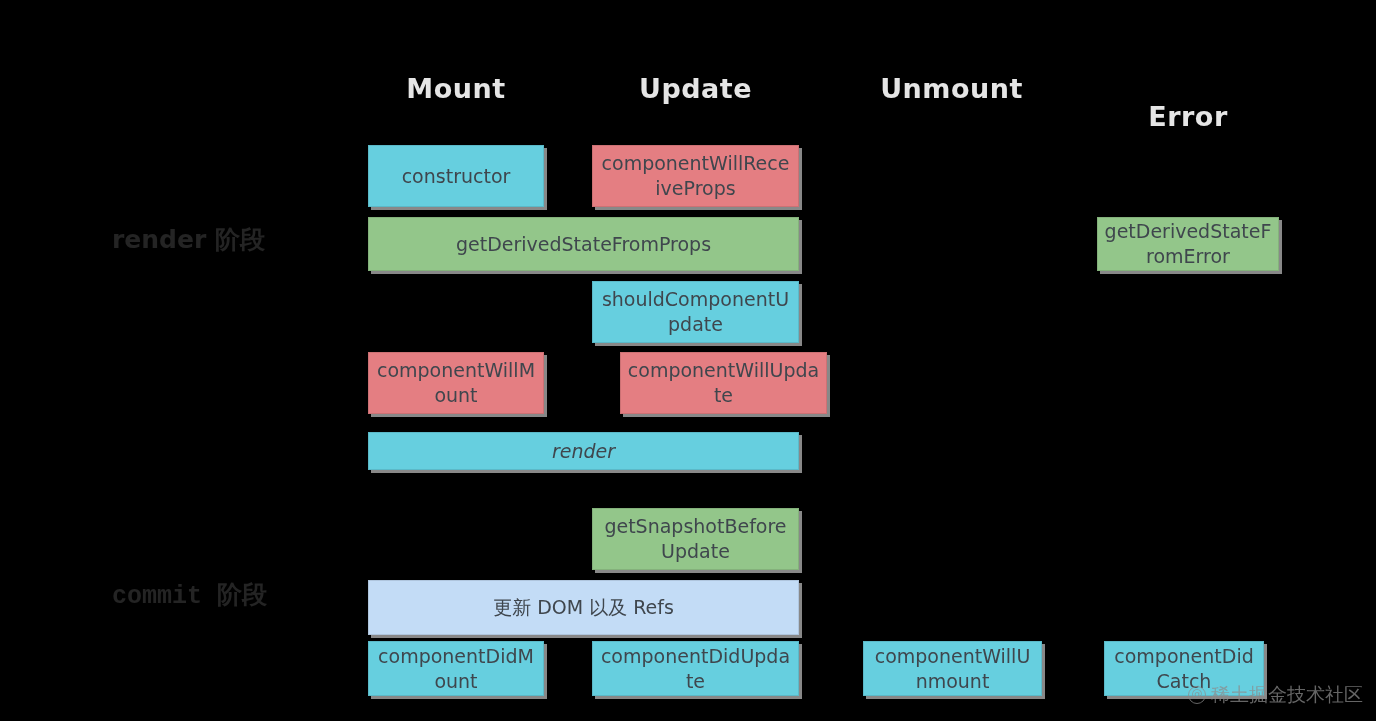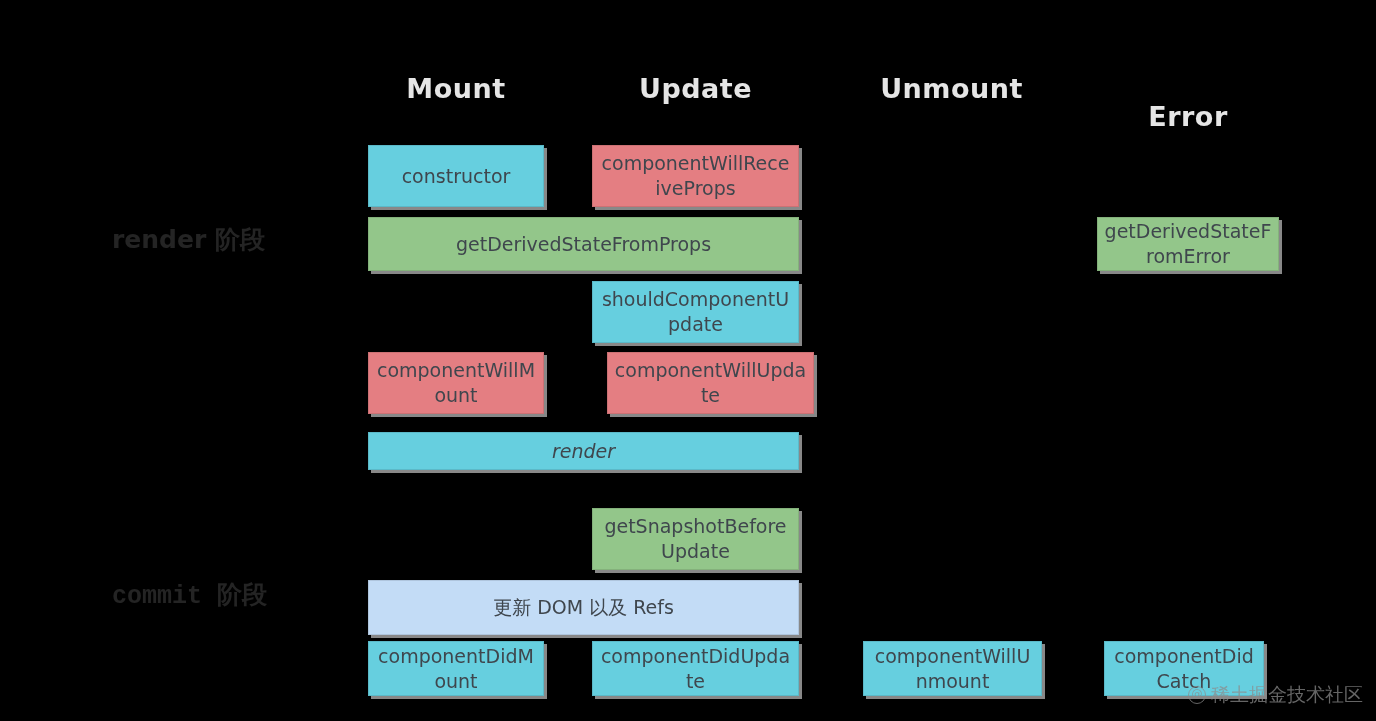--- a/index.html
+++ b/index.html
@@ -127,21 +127,21 @@
       </div>
       <div class="box c-green" style="left: 1097px; top: 217px; width: 182px; height: 54px;">
         <span class="label">getDerivedStateFromError</span>
       </div>
       <div class="box c-cyan" style="left: 592px; top: 281px; width: 207px; height: 62px;">
         <span class="label">shouldComponentUpdate</span>
       </div>
       <div class="box c-red" style="left: 368px; top: 352px; width: 176px; height: 62px;">
         <span class="label">componentWillMount</span>
       </div>
-      <div class="box c-red" style="left: 607px; top: 352px; width: 207px; height: 62px;">
+      <div class="box c-red" style="left: 620px; top: 352px; width: 207px; height: 62px;">
         <span class="label">componentWillUpdate</span>
       </div>
       <div class="box c-cyan" style="left: 368px; top: 432px; width: 431px; height: 38px; font-style: italic;">
         <span class="label">render</span>
       </div>
       <div class="box c-green" style="left: 592px; top: 508px; width: 207px; height: 62px;">
         <span class="label">getSnapshotBeforeUpdate</span>
       </div>
       <div class="box c-blue" style="left: 368px; top: 580px; width: 431px; height: 55px;">
         <span class="label">更新 DOM 以及 Refs</span>

